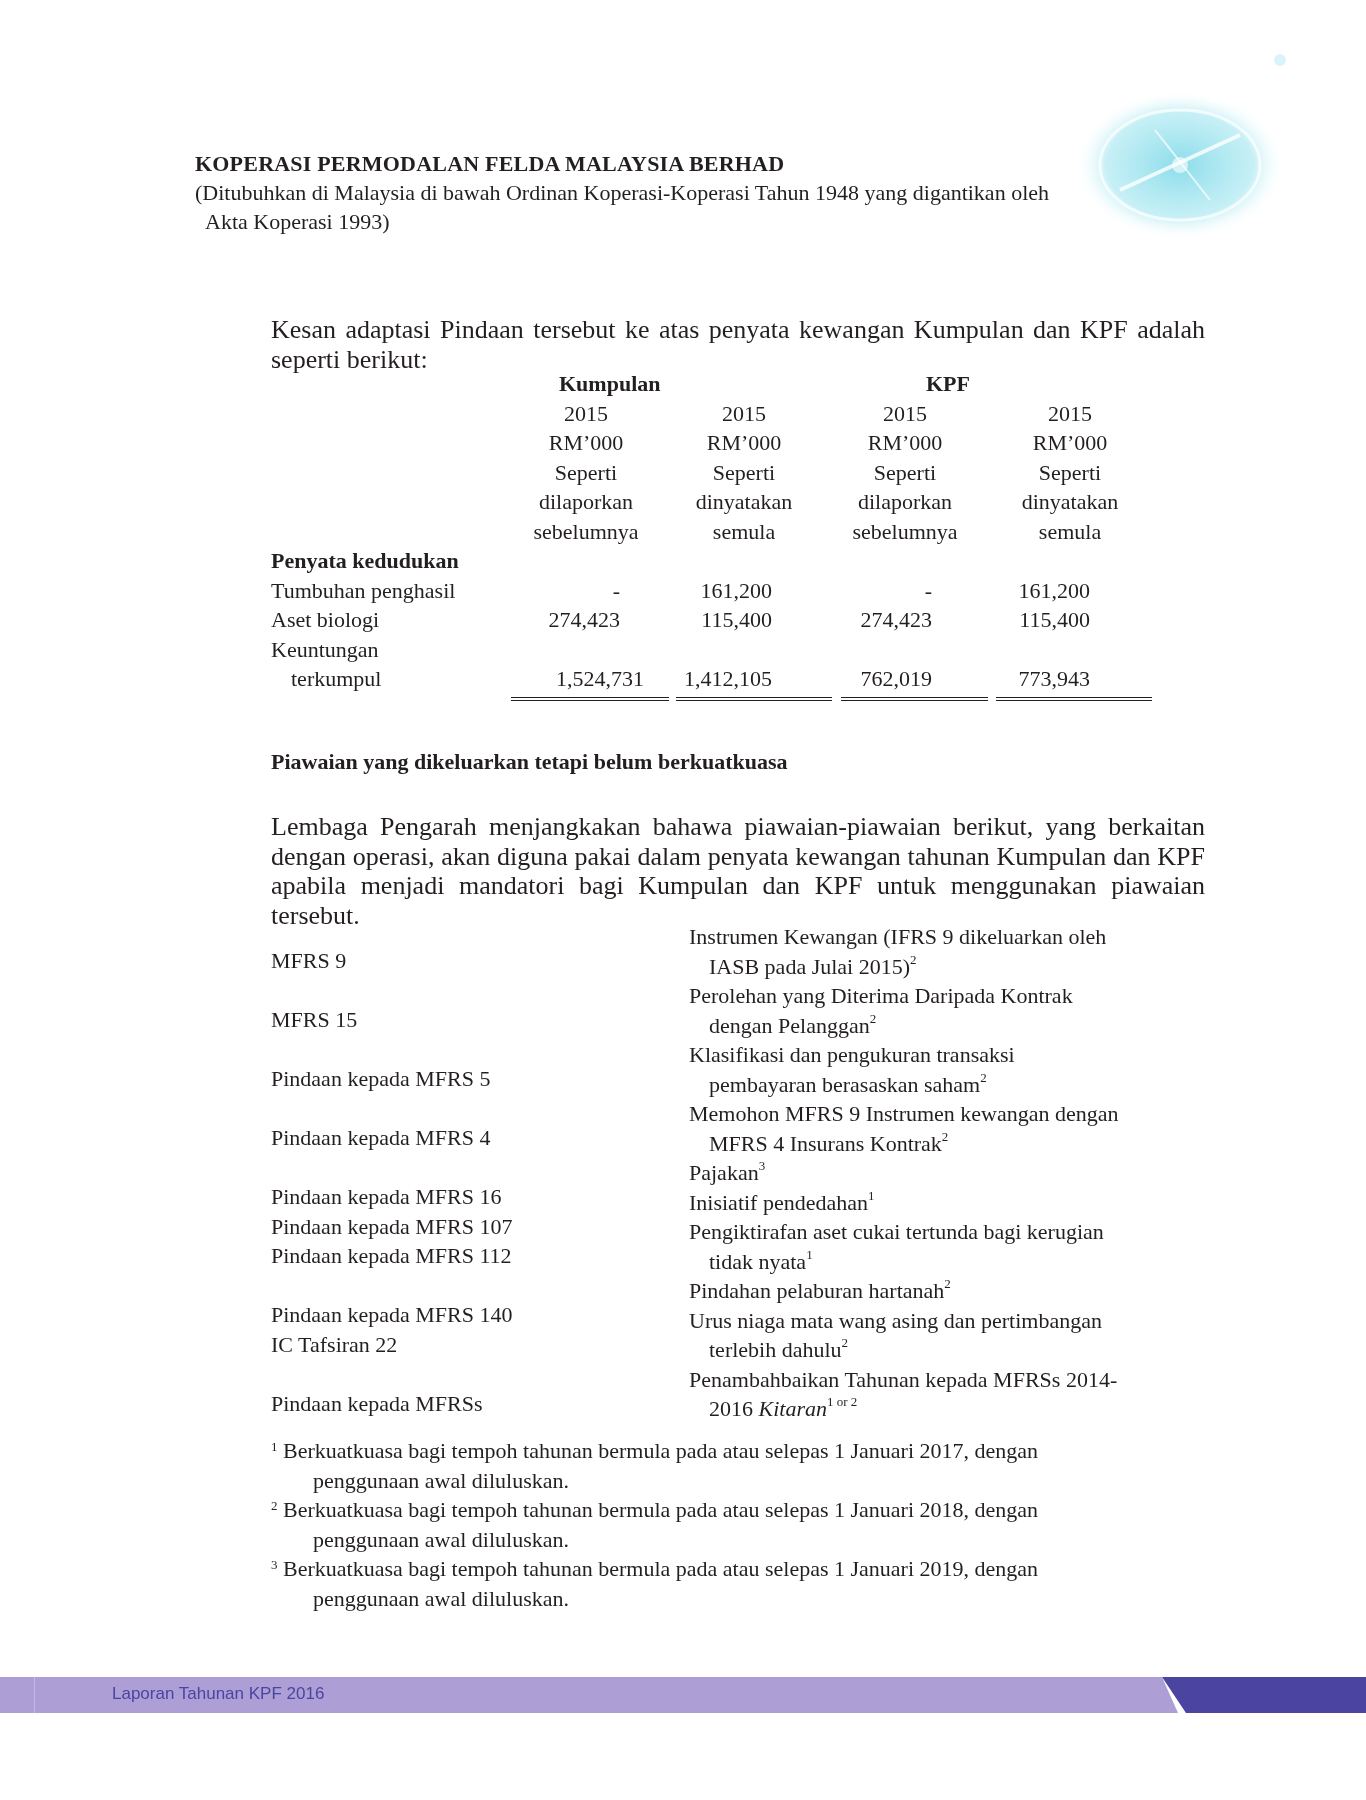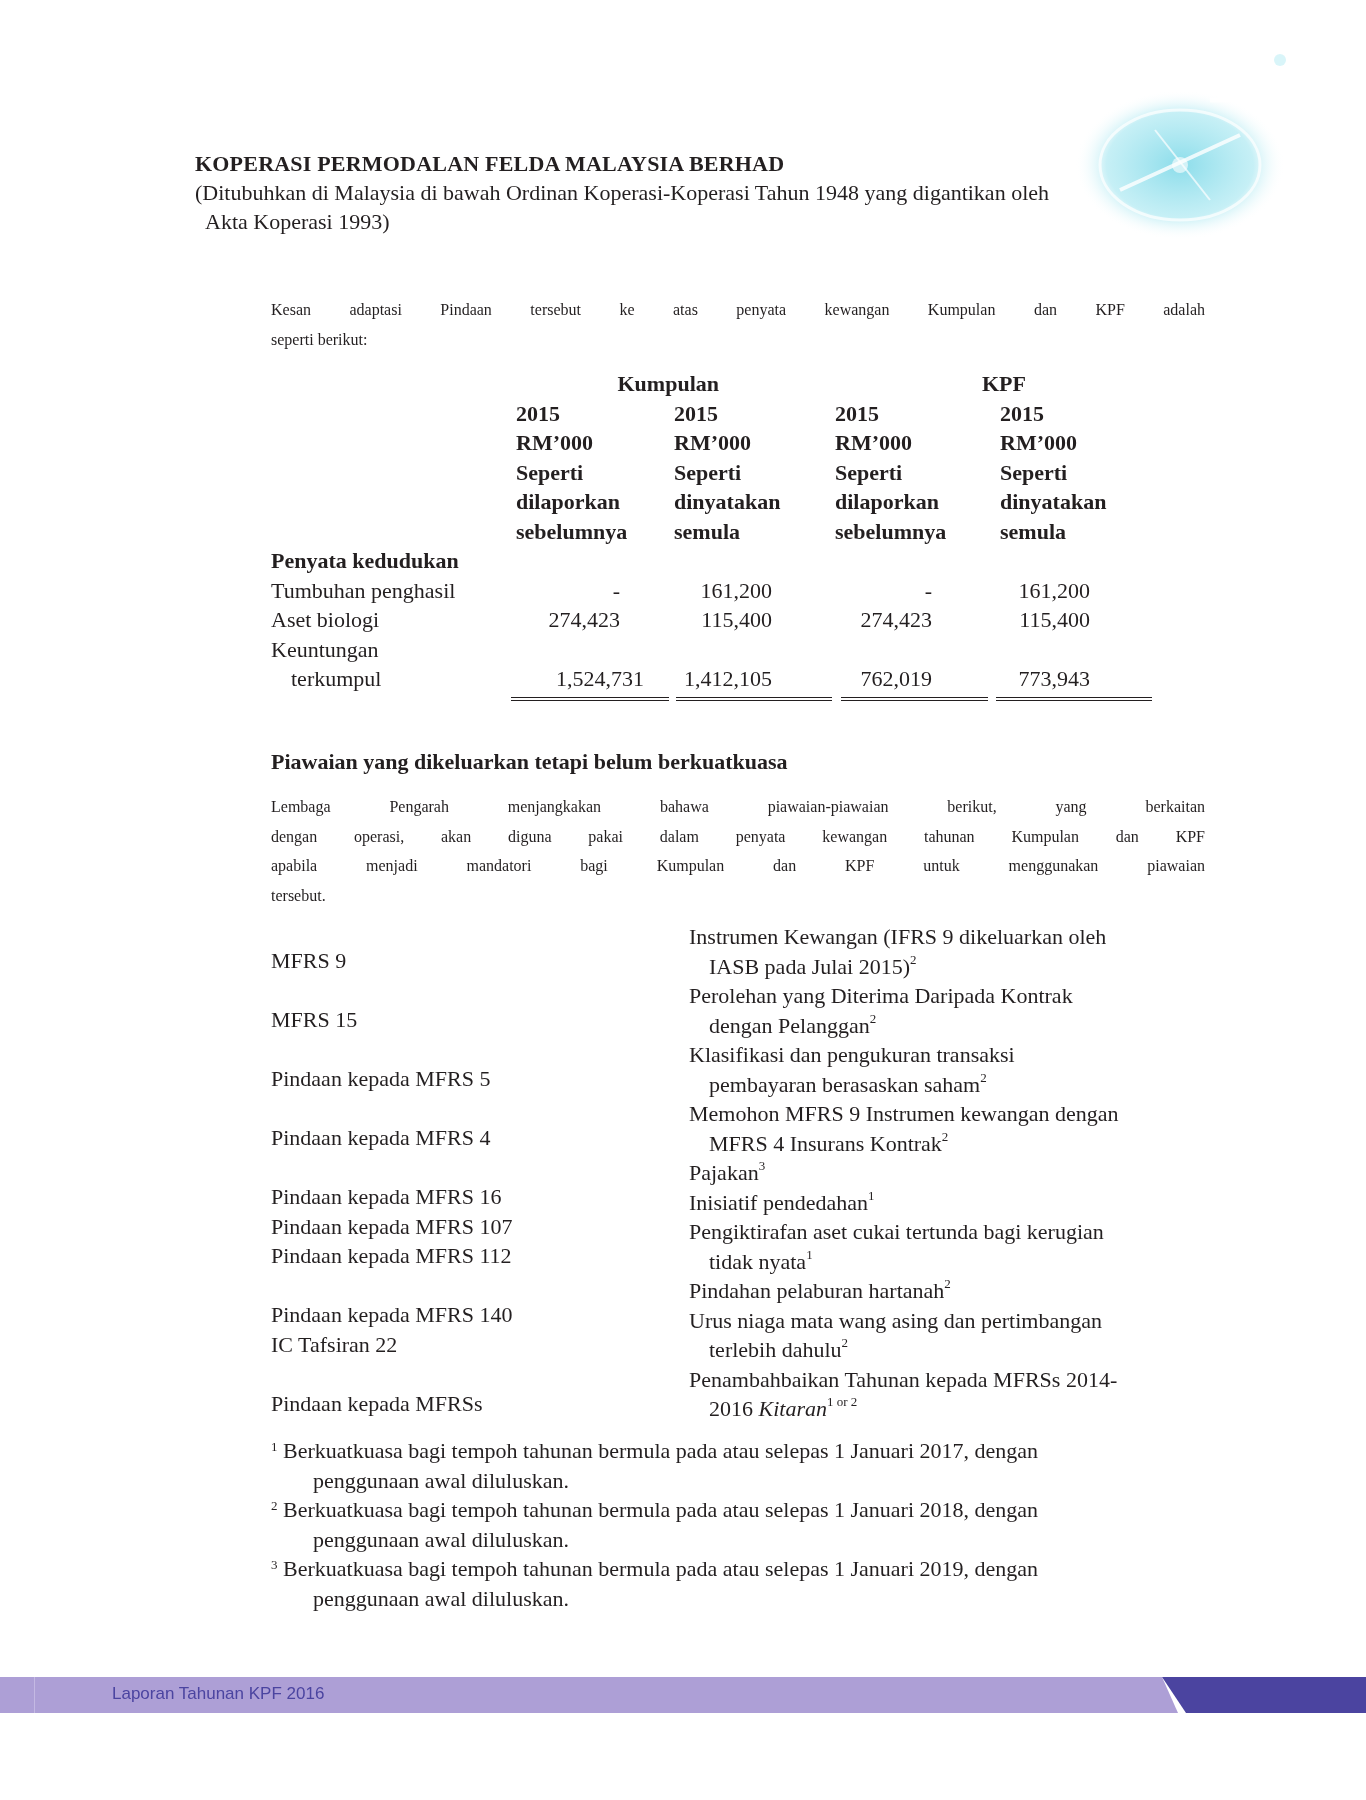--- a/index.html
+++ b/index.html
@@ -3,27 +3,27 @@
 <meta charset="utf-8">
 <style>
   html, body { margin:0; padding:0; background:#ffffff; }
   body { width:1366px; height:1800px; position:relative; overflow:hidden;
          font-family:"Liberation Serif","DejaVu Serif",serif; color:#231f20; }
   .deco { position:absolute; left:1060px; top:40px; width:250px; height:200px; }
   .hdr { position:absolute; left:195px; top:150px; width:1020px; }
   .hdr-title { font-weight:bold; font-size:22px; letter-spacing:0.2px; line-height:28px; }
   .hdr-sub { font-size:22px; line-height:29px; }
   .hdr-sub2 { font-size:22px; line-height:29px; padding-left:10px; }
-  .body { position:absolute; left:271px; width:934px; font-size:16px; line-height:29.5px; }
+  .body { position:absolute; left:271px; width:934px; font-size:26px; line-height:29.5px;margin-top:20px; }
   .intro { top:295px; }
   .just-word { text-align:justify; }
   .tbl { position:absolute; left:271px; top:369px; width:934px; font-size:22px; line-height:29.5px; }
   .tbl-head-row { position:relative; height:29.5px; }
-  .grp { position:absolute; font-weight:bold; text-align:right; }
-  .col { position:absolute; text-align:left; font-weight:bold; }
+  .grp { position:absolute; font-weight:bold; text-align:left; }
+  .col { position:absolute; text-align:center; font-weight:normal; }
   .row { position:relative; height:29.5px; }
   .row .label { position:absolute; left:0; }
   .row .ind { padding-left:20px; }
   .val { position:absolute; text-align:right; }
   .bold { font-weight:bold; }
   .dbl { position:absolute; height:2px; border-top:1px solid #231f20; border-bottom:1px solid #231f20; top:33px; }
   .sec-title { position:absolute; left:271px; top:747px; font-weight:bold; font-size:22px; line-height:29px; }
   .para2 { top:792px; }
   .std { position:absolute; left:271px; top:922px; width:940px; font-size:22px; line-height:29.5px; }
   .std-item { position:relative; }

